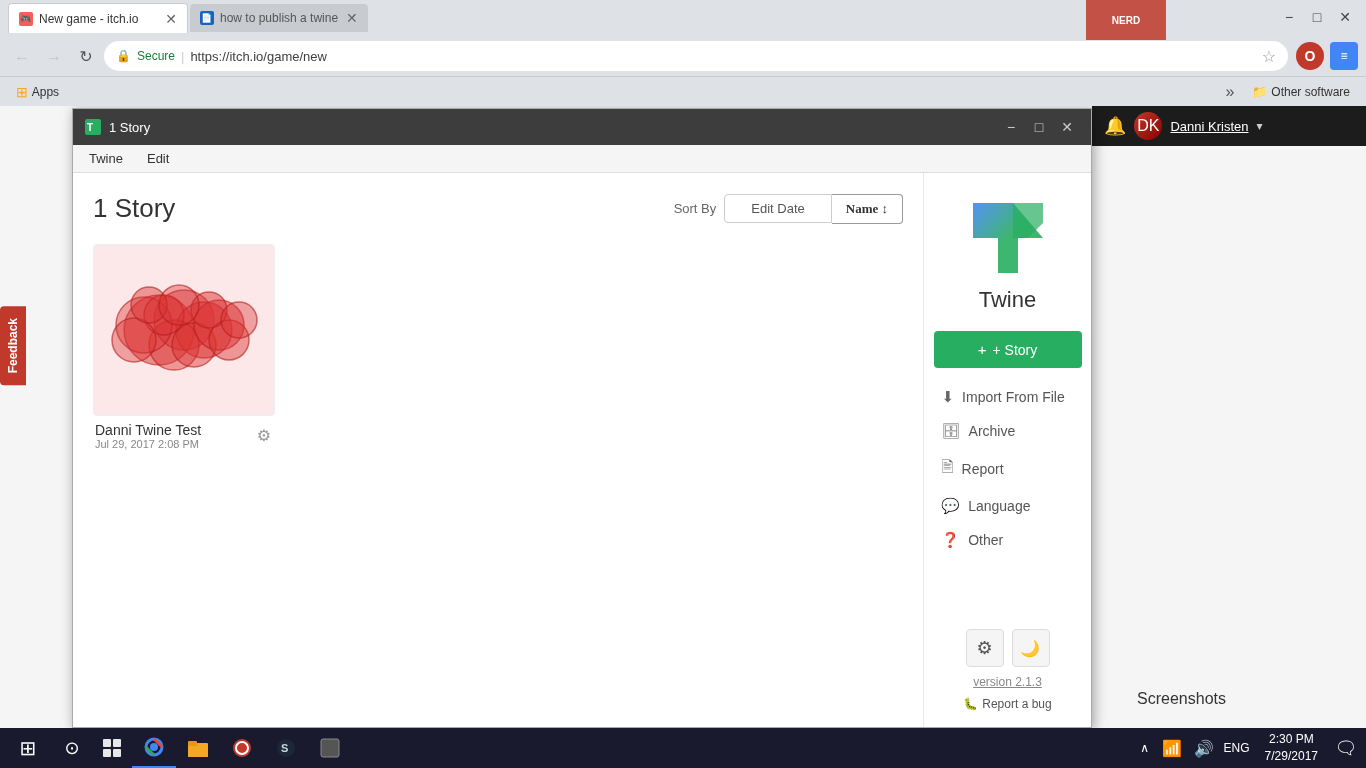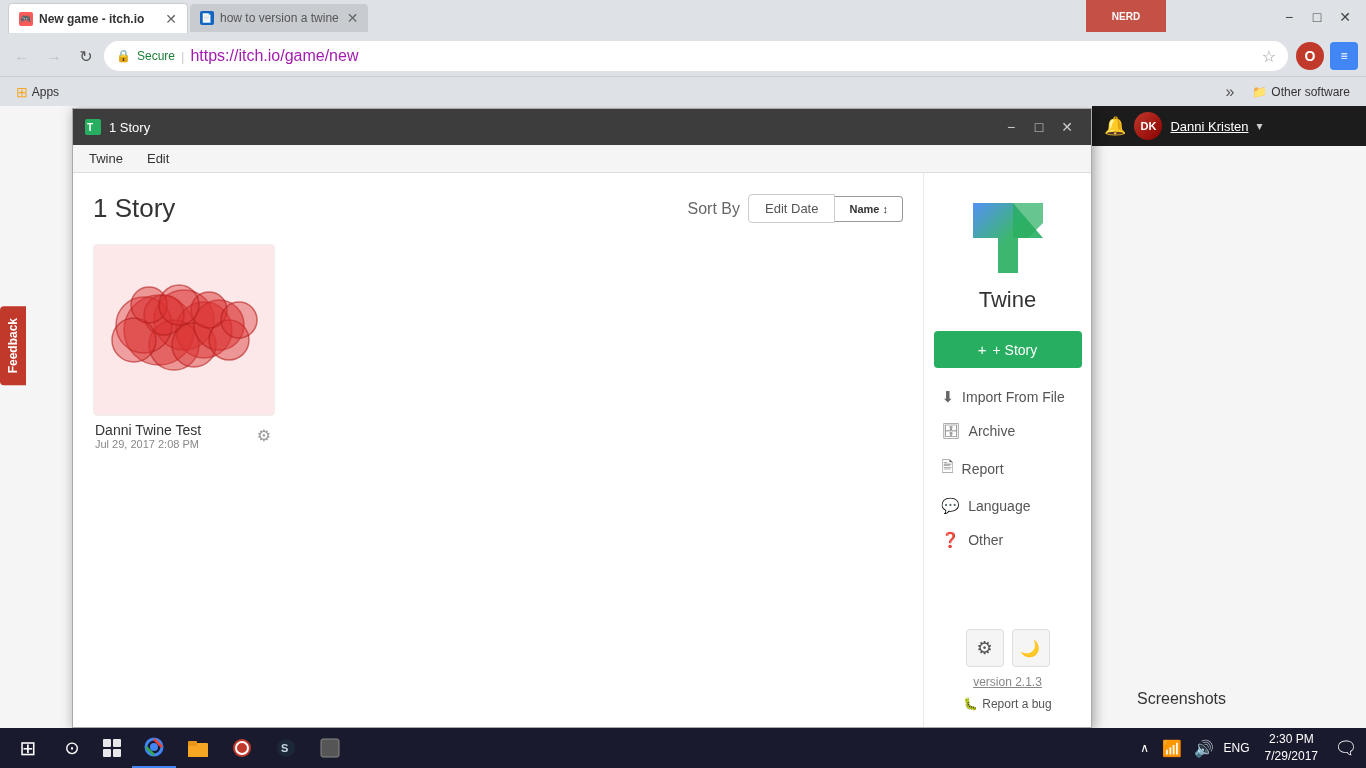--- a/index.html
+++ b/index.html
@@ -8,48 +8,48 @@
     
     ::-webkit-scrollbar { width: 6px; }
     ::-webkit-scrollbar-thumb { background: #ccc; border-radius: 3px; }
   </style>
 </head>
 <body>
 
 <div style="display:flex;align-items:center;height:36px;background:#dee1e6;padding:0 8px;position:relative;z-index:10;">
   <div style="display:flex;align-items:center;height:30px;background:#fff;border-radius:4px 4px 0 0;padding:0 10px;font-size:12px;color:#333;min-width:180px;max-width:220px;margin-right:2px;border:1px solid #ccc;border-bottom:none;">
     <span style="width:14px;height:14px;margin-right:6px;background:#fa5c5c;border-radius:2px;display:inline-flex;align-items:center;justify-content:center;font-size:9px;color:white;">🎮</span>
-    <span style="flex:1;overflow:hidden;text-overflow:ellipsis;white-space:nowrap;font-size:12px;font-weight:bold;">New game - itch.io</span>
+    <span style="flex:1;overflow:hidden;text-overflow:ellipsis;white-space:nowrap;font-size:12px;">New game - itch.io</span>
     <span style="margin-left:8px;color:#666;font-size:14px;cursor:pointer;">✕</span>
   </div>
   <div style="display:flex;align-items:center;height:28px;background:#c8ccd1;border-radius:4px 4px 0 0;padding:0 10px;font-size:12px;color:#555;min-width:160px;max-width:200px;margin-right:2px;">
     <span style="width:14px;height:14px;margin-right:6px;background:#1565c0;border-radius:2px;display:inline-flex;align-items:center;justify-content:center;font-size:9px;color:white;">📄</span>
-    <span style="flex:1;overflow:hidden;text-overflow:ellipsis;white-space:nowrap;font-size:12px;">how to version a twine</span>
+    <span style="flex:1;overflow:hidden;text-overflow:ellipsis;white-space:nowrap;font-size:12px;">how to publish a twine</span>
     <span style="margin-left:8px;color:#666;font-size:14px;cursor:pointer;">✕</span>
   </div>
 
-  <div style="position:absolute;right:200px;top:0;width:80px;height:32px;background:#c0392b;opacity:0.85;display:flex;align-items:center;justify-content:center;">
+  <div style="position:absolute;right:200px;top:0;width:80px;height:40px;background:#c0392b;opacity:0.85;display:flex;align-items:center;justify-content:center;">
     <span style="color:#fff;font-size:10px;font-weight:bold;">NERD</span>
   </div>
   <div style="position:absolute;right:8px;top:4px;display:flex;gap:2px;">
     <button style="width:26px;height:26px;border:none;background:transparent;cursor:pointer;font-size:14px;color:#444;border-radius:3px;">−</button>
     <button style="width:26px;height:26px;border:none;background:transparent;cursor:pointer;font-size:14px;color:#444;border-radius:3px;">□</button>
     <button style="width:26px;height:26px;border:none;background:transparent;cursor:pointer;font-size:14px;color:#444;border-radius:3px;">✕</button>
   </div>
 </div>
 
 <div style="display:flex;align-items:center;height:40px;background:#dee1e6;padding:4px 8px;gap:4px;">
   <button style="width:28px;height:28px;border:none;background:transparent;cursor:pointer;font-size:16px;color:#aaa;border-radius:50;display:flex;align-items:center;justify-content:center;opacity:0.5;">←</button>
   <button style="width:28px;height:28px;border:none;background:transparent;cursor:pointer;font-size:16px;color:#aaa;border-radius:50;display:flex;align-items:center;justify-content:center;opacity:0.5;">→</button>
   <button style="width:28px;height:28px;border:none;background:transparent;cursor:pointer;font-size:16px;color:#555;border-radius:50;display:flex;align-items:center;justify-content:center;">↻</button>
   <div style="flex:1;display:flex;align-items:center;background:#fff;border-radius:20px;height:30px;padding:0 12px;gap:6px;font-size:13px;cursor:text;">
     <span style="color:#1a7f37;font-size:12px;">🔒</span>
     <span style="color:#1a7f37;font-size:12px;font-weight:500;">Secure</span>
     <span style="color:#ccc;">|</span>
-    <span style="color:#a21caf;font-size:16px;">https://itch.io/game/new</span>
+    <span style="color:#404040;font-size:13px;">https://itch.io/game/new</span>
     <span style="margin-left:auto;color:#999;cursor:pointer;font-size:16px;">☆</span>
   </div>
 
   <div style="display:flex;align-items:center;gap:6px;margin-left:4px;">
     <div style="width:28px;height:28px;background:#c0392b;border-radius:50%;display:flex;align-items:center;justify-content:center;cursor:pointer;">
       <span style="color:white;font-size:14px;font-weight:bold;">O</span>
     </div>
     <div style="width:28px;height:28px;background:#4285f4;border-radius:4px;display:flex;align-items:center;justify-content:center;cursor:pointer;">
       <span style="color:white;font-size:12px;">≡</span>
     </div>
@@ -69,21 +69,21 @@
 </div>
 
 <div style="position:relative;width:1366px;height:calc(768px - 36px - 40px - 30px - 40px);background:#e0e0e0;overflow:hidden;">
 
   <div style="position:absolute;left:0;top:0;width:100%;height:100%;background:#f5f5f5;z-index:0;">
 
     <div style="position:absolute;right:0;top:0;height:40px;width:274px;background:#1c1c1c;display:flex;align-items:center;padding:0 12px;gap:8px;">
       <span style="color:#ccc;font-size:18px;cursor:pointer;">🔔</span>
       <div style="width:28px;height:28px;border-radius:50%;overflow:hidden;cursor:pointer;background:#c0392b;">
         <div style="width:100%;height:100%;background:linear-gradient(135deg,#c0392b,#8b0000);display:flex;align-items:center;justify-content:center;">
-          <span style="color:white;font-size:11px;font-weight:bold;">DK</span>
+          <span style="color:white;font-size:16px;font-weight:normal;">DK</span>
         </div>
       </div>
       <span style="color:#fff;font-size:13px;text-decoration:underline;">Danni Kristen</span>
       <span style="color:#ccc;font-size:12px;cursor:pointer;">▾</span>
     </div>
 
     <div style="position:absolute;bottom:0;left:0;right:0;height:80px;background:#f5f5f5;padding:16px;">
       <div style="display:flex;align-items:center;background:#fff;border:1px solid #ddd;border-radius:3px;padding:6px 10px;width:520px;font-size:13px;color:#333;cursor:pointer;position:absolute;bottom:45px;left:248px;">
         <span style="flex:1;">Game — A piece of software you can play</span>
         <span style="color:#666;">▾</span>
@@ -116,23 +116,23 @@
     <div style="display:flex;align-items:center;height:28px;background:#f5f5f5;border-bottom:1px solid #ddd;padding:0 4px;flex-shrink:0;">
       <div style="padding:4px 12px;font-size:13px;color:#333;cursor:pointer;border-radius:3px;">Twine</div>
       <div style="padding:4px 12px;font-size:13px;color:#333;cursor:pointer;border-radius:3px;">Edit</div>
     </div>
 
     <div style="display:flex;flex:1;overflow:hidden;">
 
       <div style="flex:1;padding:20px;overflow-y:auto;background:#fff;">
         <div style="display:flex;align-items:center;margin-bottom:20px;">
           <h1 style="font-size:26px;color:#333;font-weight:300;flex:1;">1 Story</h1>
-          <span style="font-size:16px;color:#666;margin-right:8px;">Sort By</span>
-          <button style="padding:6px 16px;font-size:13px;border:1px solid #ccc;background:#fff;cursor:pointer;color:#555;border-radius:4px 0 0 4px;">Edit Date</button>
-          <button style="padding:6px 14px;font-size:11px;border:1px solid #999;background:#fff;cursor:pointer;color:#333;font-weight:600;border-radius:0 4px 4px 0;border-left:none;">Name ↕</button>
+          <span style="font-size:13px;color:#666;margin-right:8px;">Sort By</span>
+          <button style="padding:6px 26px;font-size:13px;border:1px solid #ccc;background:#fff;cursor:pointer;color:#555;border-radius:4px 0 0 4px;">Edit Date</button>
+          <button style="padding:6px 14px;font-size:13px;border:1px solid #999;background:#fff;cursor:pointer;color:#333;font-weight:600;border-radius:0 4px 4px 0;border-left:none;font-family:Liberation Serif, serif;">Name ↕</button>
         </div>
 
         <div style="display:flex;flex-wrap:wrap;gap:16px;">
           <div style="width:182px;cursor:pointer;">
             <div style="width:182px;height:172px;background:#fce8e8;border:1px solid #eee;border-radius:4px;overflow:hidden;display:flex;align-items:center;justify-content:center;position:relative;">
 
               <svg width="170" height="160" viewBox="0 0 170 160">
                 <circle cx="60" cy="80" r="35" fill="rgba(220,50,50,0.5)" stroke="rgba(180,30,30,0.6)" stroke-width="1.5"></circle>
                 <circle cx="85" cy="70" r="30" fill="rgba(220,50,50,0.45)" stroke="rgba(180,30,30,0.6)" stroke-width="1.5"></circle>
                 <circle cx="105" cy="80" r="28" fill="rgba(220,50,50,0.5)" stroke="rgba(180,30,30,0.6)" stroke-width="1.5"></circle>

